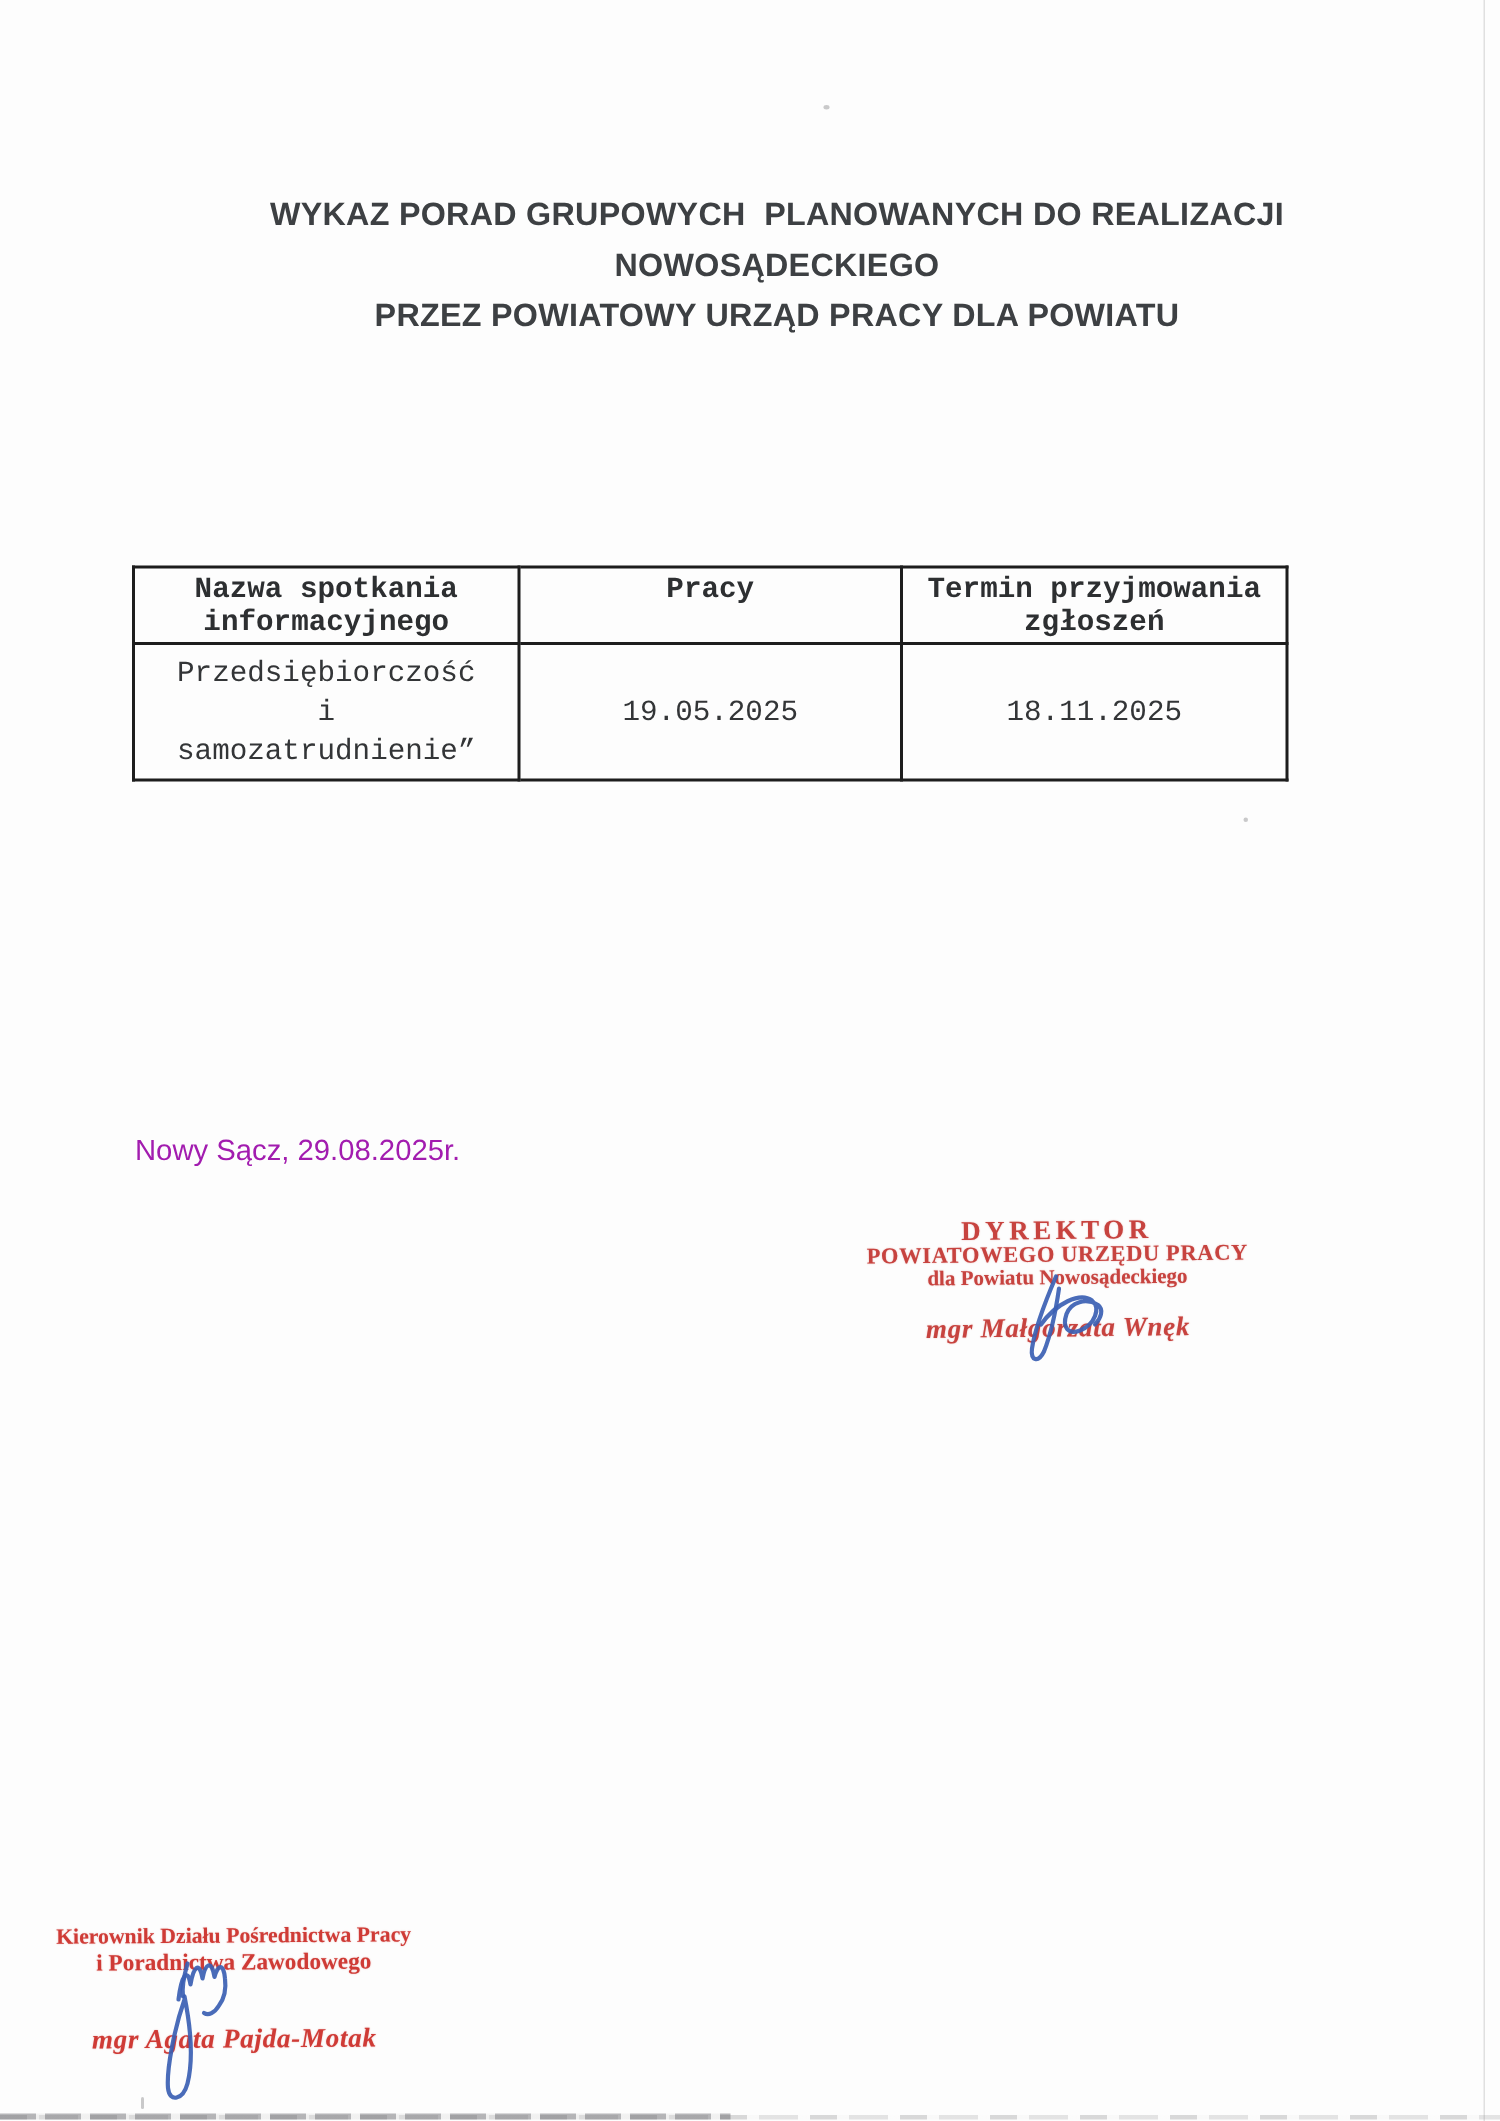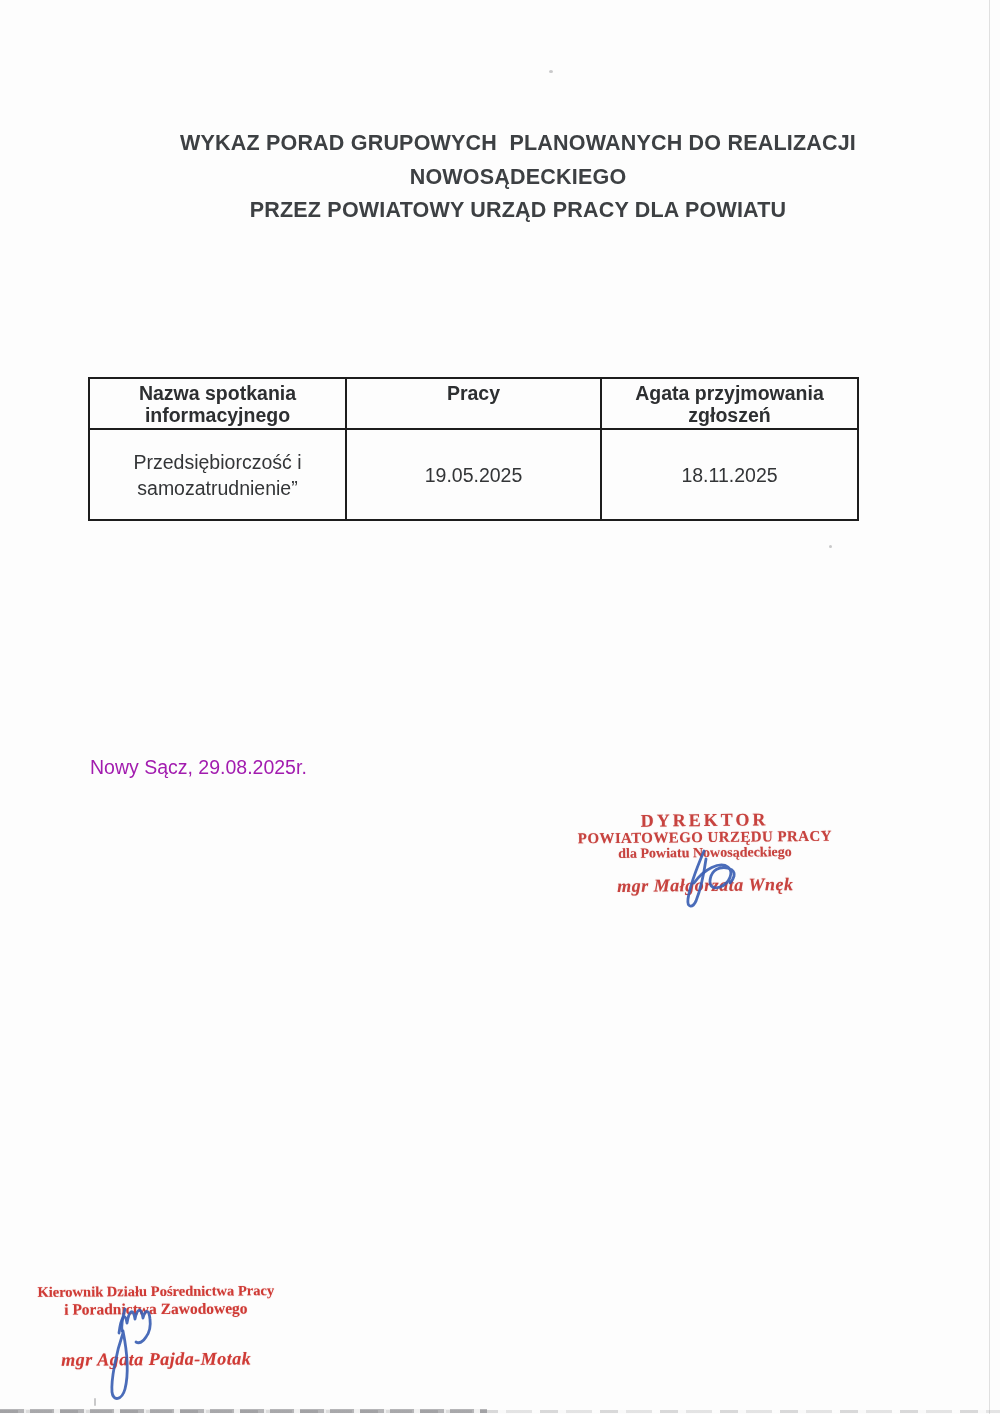--- a/index.html
+++ b/index.html
@@ -13,21 +13,21 @@
   .title-block {
     position:absolute; top:127px; left:0; width:100%;
     text-align:center; font-weight:bold; font-size:21.5px; line-height:33.5px;
     color:#3d4043; letter-spacing:0.2px;
   }
   .title-line { white-space:pre-wrap; }
 
   
   .schedule-table {
     position:absolute; left:88px; top:377px; width:769px;
-    border-collapse:collapse; table-layout:fixed;
+    border-collapse:collapse; table-layout:fixed;font-family:Liberation Mono, monospace;
   }
   .schedule-table th, .schedule-table td {
     border:2px solid #1d1d1d; text-align:center; overflow:hidden;
   }
   .schedule-table th {
     font-size:19.5px; font-weight:bold; vertical-align:top;
     padding:3px 8px 2px; height:40px; line-height:22px; color:#2d2f31;
   }
   .schedule-table td {
     font-size:19.5px; font-weight:normal; vertical-align:middle;
@@ -107,21 +107,21 @@
   <table class="schedule-table">
     <colgroup>
       <col style="width:257px">
         <col style="width:255px">
         <col style="width:257px">
     </colgroup>
     <thead>
       <tr>
         <th>Nazwa spotkania informacyjnego</th>
         <th>Pracy</th>
-        <th>Agata przyjmowania zgłoszeń</th>
+        <th>Termin przyjmowania zgłoszeń</th>
       </tr>
     </thead>
     <tbody>
       <tr>
         <td>Przedsiębiorczość i samozatrudnienie”</td>
         <td>19.05.2025</td>
         <td>18.11.2025</td>
       </tr>
     </tbody>
   </table>

